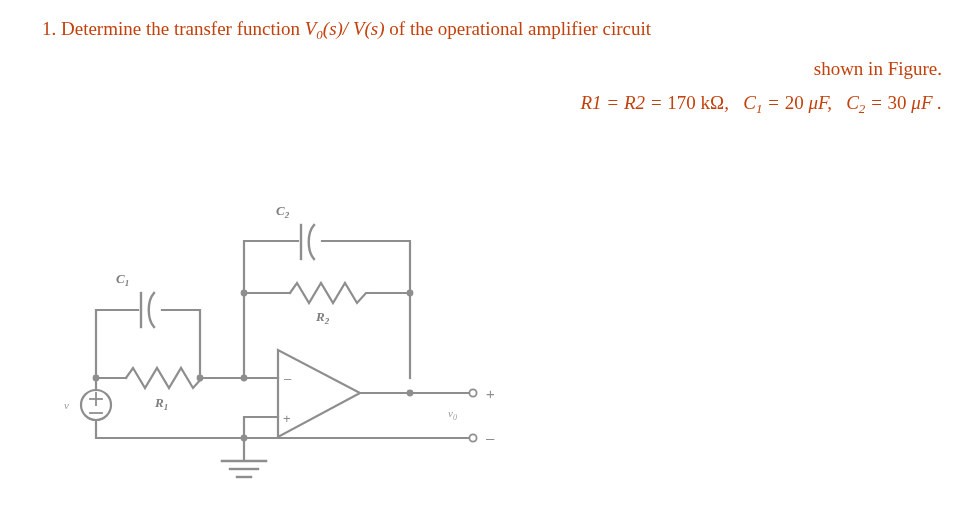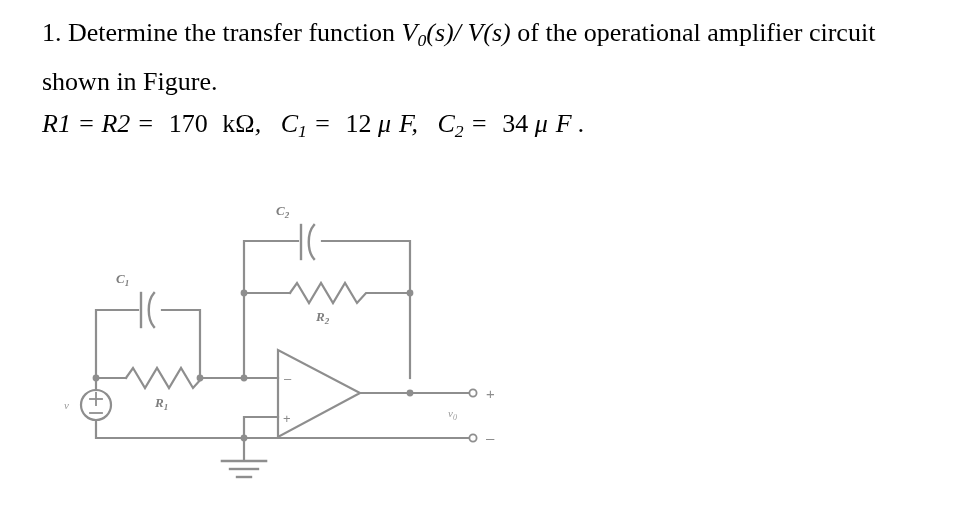--- a/index.html
+++ b/index.html
@@ -22,34 +22,34 @@
     height: 508px;
     background: #ffffff;
   }
   .qtext {
     position: absolute;
     left: 42px;
     top: 12px;
     width: 900px;
   }
   .line {
-    font-size: 26px;
-    line-height: 42px;
+    font-size: 19px;
+    line-height: 34px;
     text-align: justify;
     text-justify: inter-word;
     white-space: normal;
-    color: #000000;
-  }
-  .line.nojust { text-align: left; }
+    color: #c2410c;
+  }
+  .line.nojust { text-align: right; }
   .math {
     font-family: "Liberation Serif", "DejaVu Serif", serif;
     font-style: italic;
     white-space: nowrap;
   }
-  .math .up { font-style: normal; margin-left: 8px; }
+  .math .up { font-style: normal; }
   sub {
     font-size: 0.68em;
     vertical-align: -0.28em;
     font-style: italic;
   }
   .fig {
     position: absolute;
     left: 52px;
     top: 185px;
     width: 460px;
@@ -94,22 +94,22 @@
       <span>Determine the transfer function</span>
       <span class="math">V<sub>0</sub>(<span style="font-style:italic">s</span>)/&nbsp;V(<span style="font-style:italic">s</span>)</span>
       <span>of the operational amplifier circuit</span>
     </div>
 
     <div class="line nojust">shown in Figure.</div>
 
 
     <div class="line nojust">
       <span class="math">R1&nbsp;=&nbsp;R2&nbsp;=&nbsp;<span class="up">170</span>&nbsp;<span class="up">kΩ</span>,</span>&nbsp;&nbsp;
-      <span class="math">C<sub>1</sub>&nbsp;=&nbsp;<span class="up">12</span>&nbsp;μ<span class="up" style="font-style:italic">F</span>,</span>&nbsp;&nbsp;
-      <span class="math">C<sub>2</sub>&nbsp;=&nbsp;<span class="up">34</span>&nbsp;μ<span class="up" style="font-style:italic">F</span>&nbsp;.</span>
+      <span class="math">C<sub>1</sub>&nbsp;=&nbsp;<span class="up">20</span>&nbsp;μ<span class="up" style="font-style:italic">F</span>,</span>&nbsp;&nbsp;
+      <span class="math">C<sub>2</sub>&nbsp;=&nbsp;<span class="up">30</span>&nbsp;μ<span class="up" style="font-style:italic">F</span>&nbsp;.</span>
     </div>
 
   </div>
 
   <div class="fig">
     <svg width="460" height="310" viewBox="0 0 460 310" xmlns="http://www.w3.org/2000/svg">
       <g fill="none" stroke="#8e8e8e" stroke-width="2.2" stroke-linecap="square">
 
         <g>
           <path d="M192,108 L192,56 L246,56"></path>

